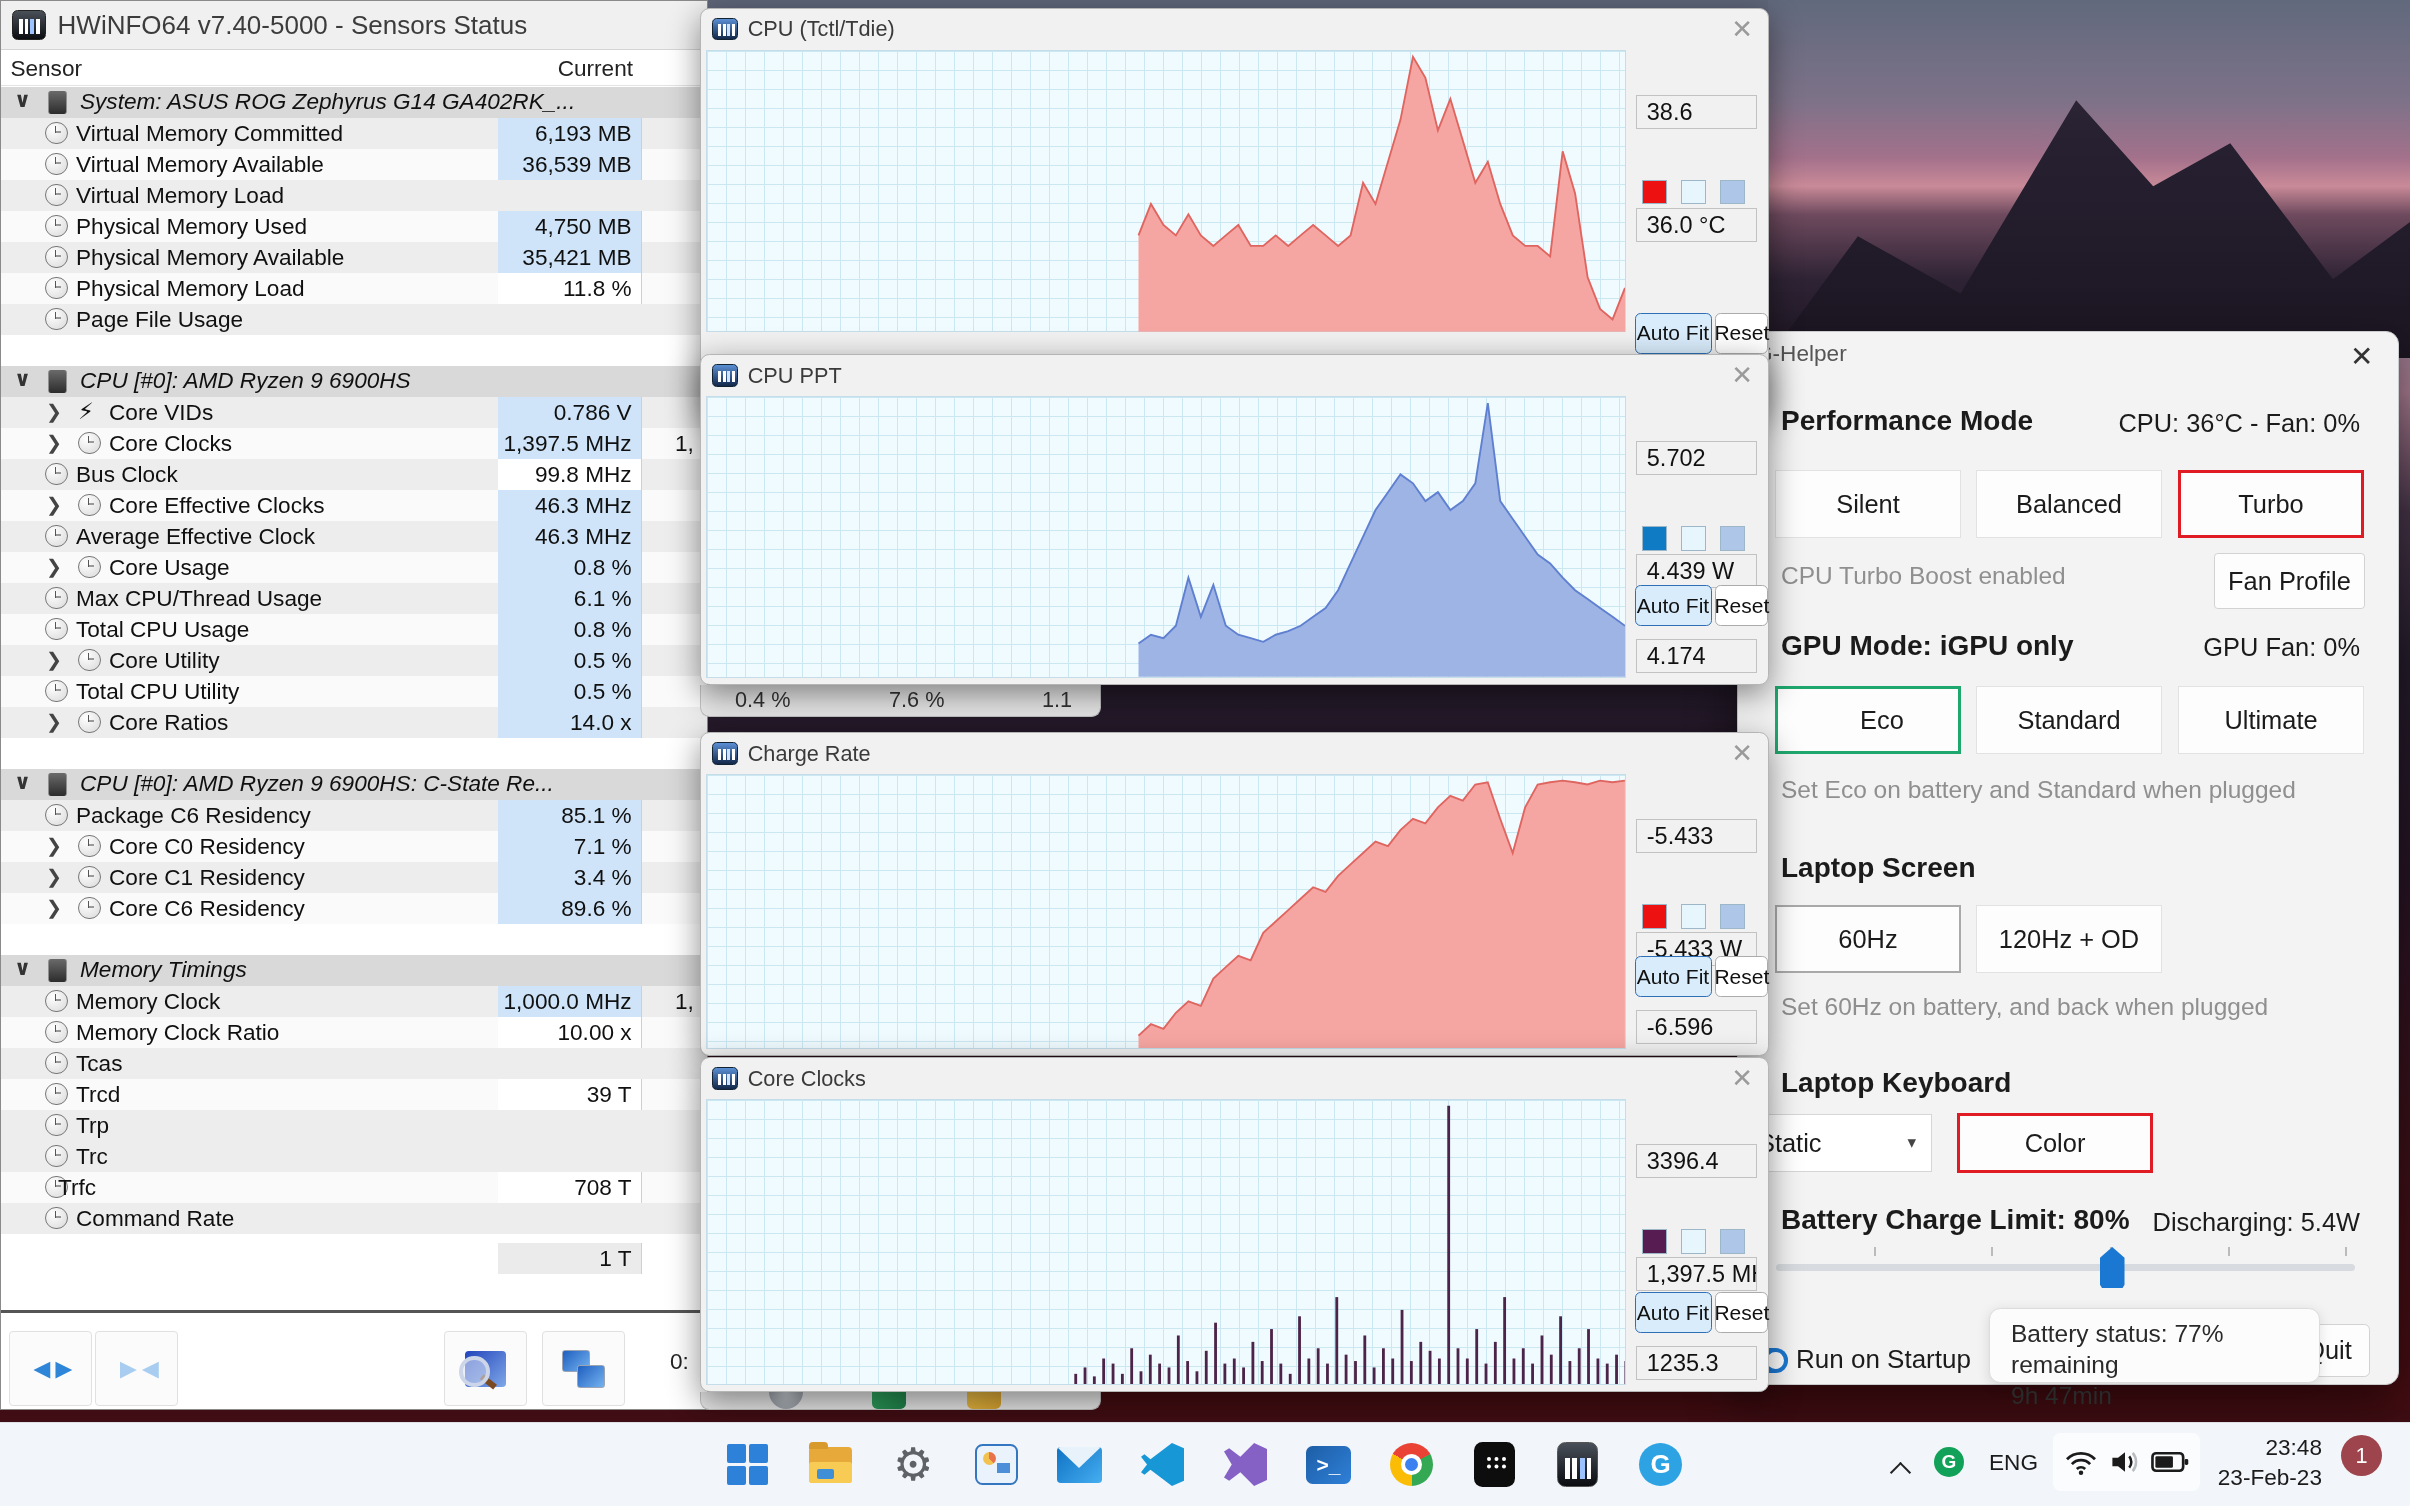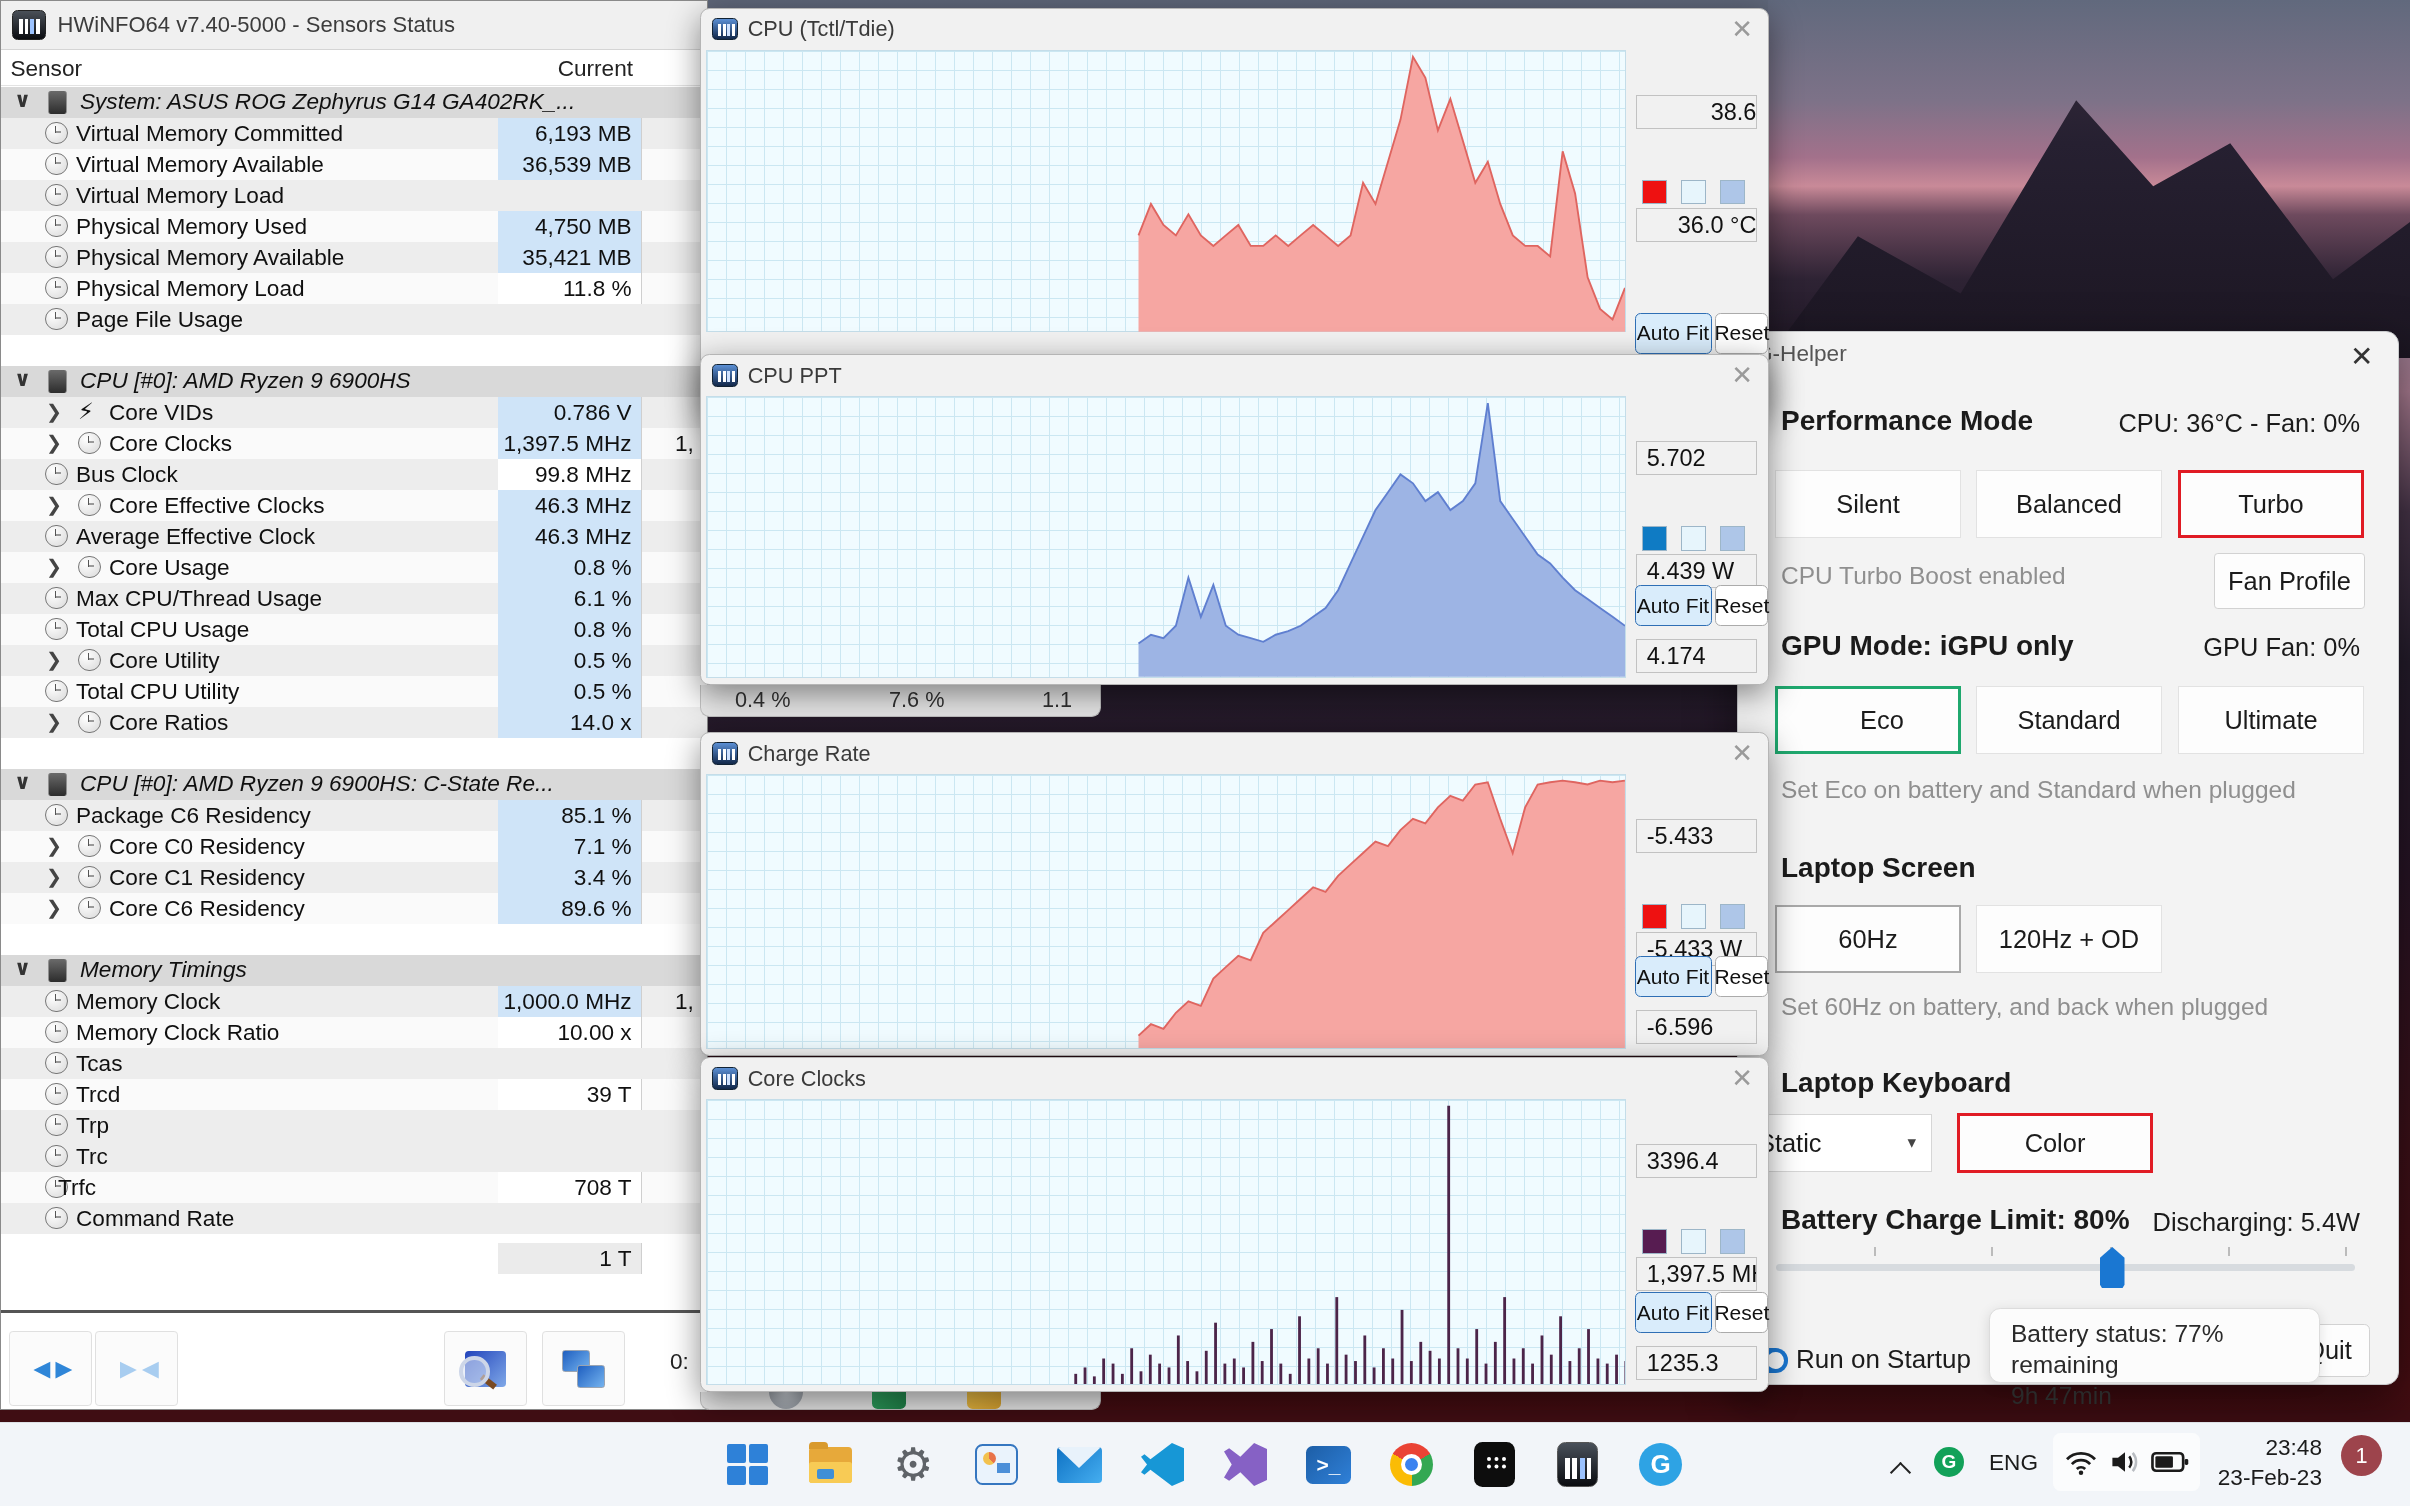--- a/index.html
+++ b/index.html
@@ -10,21 +10,21 @@
   #mountain { position:absolute; left:1768px; top:0; width:642px; height:358px;
     background:linear-gradient(180deg,#61697d 0%,#7d7288 28%,#a3718b 44%,#c98a98 52%,#6e4a5e 60%,#2e2334 78%,#201826 100%); }
   #mountain:after { content:""; position:absolute; inset:0;
     clip-path:polygon(0 100%, 14% 66%, 30% 82%, 48% 28%, 60% 52%, 72% 40%, 88% 78%, 100% 62%, 100% 100%);
     background:linear-gradient(180deg,#3a2f3e 0%,#262031 40%,#1c1622 100%); }
   #bottom-strip { position:absolute; left:0; top:1410px; width:2411px; height:12.2px; background:#3f0d13; }
 
   
   #hwinfo { position:absolute; left:0; top:0; width:708px; height:1410px; background:#fff; border:0.9px solid #8a8a8a; }
   #hw-titlebar { position:absolute; left:0; top:0; width:100%; height:49px; background:#f0f0f0; border-bottom:0.9px solid #d5d5d5; display:flex; align-items:center; padding-left:11.3px; gap:11.3px; }
-  #hw-titlebar .t { font-size:22px; color:#3c3c3c; }
+  #hw-titlebar .t { font-size:26px; color:#3c3c3c; }
   .hwico { width:34px; height:30px; border-radius:5.6px; background:linear-gradient(180deg,#4a5058,#0b0d11); border:0.9px solid #222; position:relative; }
   .hwico:after { content:""; position:absolute; left:5.6px; bottom:4.7px; width:21px; height:15px;
     background:linear-gradient(90deg,#fff 0 3.8px,transparent 3.8px 5.6px,#fff 5.6px 9.4px,transparent 9.4px 11.3px,#9cc3ff 11.3px 15px,transparent 15px 17px,#fff 17px 21px); }
   #hw-header { position:absolute; left:0; top:49px; width:100%; height:36px; background:#ffffff; border-bottom:0.9px solid #e3e3e3; font-size:22.6px; color:#222; }
   #hw-header .h-sensor { position:absolute; left:9.4px; top:5.6px; }
   #hw-header .h-current { position:absolute; left:497px; width:135px; top:5.6px; text-align:right; }
   #sensor-list { position:absolute; left:0; top:86px; width:100%; }
   .srow { position:relative; height:31px; font-size:22.6px; color:#101010; }
   .srow.alt0 { background:#ededed; }
   .srow.alt1 { background:#fafafa; }
@@ -439,21 +439,21 @@
 
   <div id="gh-toggle"></div>
   <span id="gh-startup">Run on Startup</span>
   <div class="gh-smallbtn" id="gh-quit">Quit</div>
   <div id="gh-tooltip">
     <div>Battery status: 77% remaining</div>
     <div>9h 47min</div>
   </div>
 </div>
 
-<div class="gwin" style="top:7.5px; height:405px;text-align:right;">
+<div class="gwin" style="top:7.5px; height:405px;">
   <div class="tb">
     <span class="gico"></span>
     <span class="t">CPU (Tctl/Tdie)</span>
     <span class="x">✕</span>
   </div>
   <div class="chart" style="width:920px; height:282px;">
       <svg viewBox="0 0 975 298" width="918" height="281">
         <polygon points="458.3,298 458.3,195.6 471.5,162.2 484.8,184.5 498.0,195.6 511.3,173.3 524.5,195.6 537.8,206.8 551.0,195.6 564.3,184.5 577.5,206.8 590.8,206.8 604.0,195.6 617.3,206.8 630.5,195.6 643.8,184.5 657.0,195.6 670.3,206.8 683.5,195.6 696.8,139.8 710.0,162.2 723.3,117.5 736.5,72.9 749.8,6.0 763.0,28.3 776.3,84.1 789.5,50.6 802.8,95.2 816.0,139.8 829.3,117.5 842.5,162.2 855.8,195.6 869.0,206.8 882.3,206.8 895.5,217.9 908.8,106.4 922.0,151.0 935.3,240.2 948.5,273.7 961.8,284.8 975.0,251.4 975,298" fill="#f6a6a2"></polygon>
         <polyline points="458.3,195.6 471.5,162.2 484.8,184.5 498.0,195.6 511.3,173.3 524.5,195.6 537.8,206.8 551.0,195.6 564.3,184.5 577.5,206.8 590.8,206.8 604.0,195.6 617.3,206.8 630.5,195.6 643.8,184.5 657.0,195.6 670.3,206.8 683.5,195.6 696.8,139.8 710.0,162.2 723.3,117.5 736.5,72.9 749.8,6.0 763.0,28.3 776.3,84.1 789.5,50.6 802.8,95.2 816.0,139.8 829.3,117.5 842.5,162.2 855.8,195.6 869.0,206.8 882.3,206.8 895.5,217.9 908.8,106.4 922.0,151.0 935.3,240.2 948.5,273.7 961.8,284.8 975.0,251.4" fill="none" stroke="#df6560" stroke-width="2"></polyline>
       </svg>

